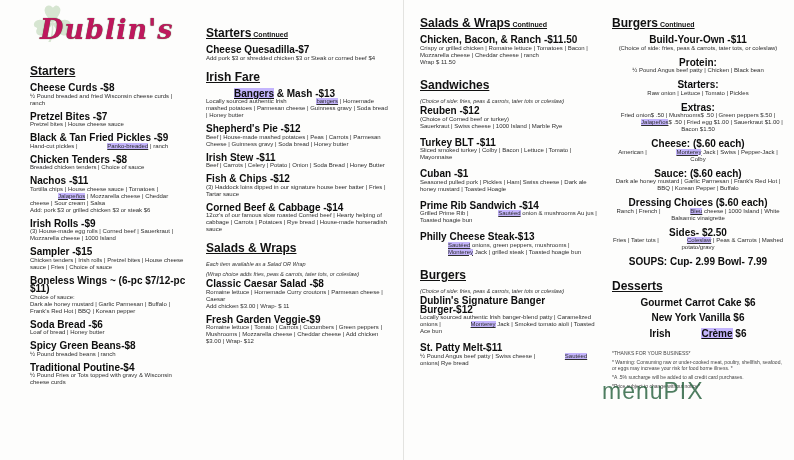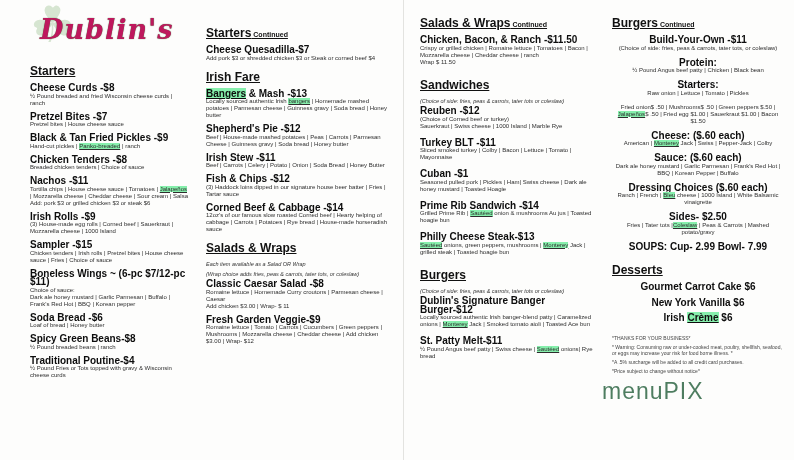--- a/index.html
+++ b/index.html
@@ -48,21 +48,21 @@
   .section-note {
     font-size: 5.5px; line-height: 6.5px; font-style: italic;
     color: #333; margin-bottom: 3px;
   }
   .menu-item { margin-bottom: 6px; }
   .col-3 .menu-item { margin-bottom: 9px; }
   .col-4 .menu-item { margin-bottom: 7px; text-align: center; }
   .col-3 .menu-section, .col-4 .menu-section { margin-bottom: 12px; }
   .item-name { font-size: 10px; font-weight: bold; line-height: 8.5px; color: #0d0d0d; }
   .item-line { font-size: 6px; line-height: 7px; color: #2e2e2e; }
-  .hl { background: #86efac; text-decoration: underline; }
+  .hl { background: #c4b5fd; text-decoration: underline; margin-left: 28px; }
   .footer-notes { margin-top: 4px; }
   .footer-line {
     font-size: 5px; line-height: 6px; color: #444; margin-bottom: 3px;
   }
 </style>
 </head>
 <body>
 
 <div class="page">
   <div class="page-divider"></div>
@@ -227,20 +227,21 @@
         </div>
         <div class="menu-item">
           <div class="item-name">Protein:</div>
           <div class="item-line">½ Pound Angus beef patty | Chicken | Black bean</div>
         </div>
         <div class="menu-item">
           <div class="item-name">Starters:</div>
           <div class="item-line">Raw onion | Lettuce | Tomato | Pickles</div>
         </div>
         <div class="menu-item">
+          <div class="item-name">Extras:</div>
           <div class="item-line">Fried onion$ .50 | Mushrooms$ .50 | Green peppers $.50 | <span class="hl">Jalapeños</span>$ .50 | Fried egg $1.00 | Sauerkraut $1.00 | Bacon $1.50</div>
         </div>
         <div class="menu-item">
           <div class="item-name">Cheese: ($.60 each)</div>
           <div class="item-line">American | <span class="hl">Monterey</span> Jack | Swiss | Pepper-Jack | Colby</div>
         </div>
         <div class="menu-item">
           <div class="item-name">Sauce: ($.60 each)</div>
           <div class="item-line">Dark ale honey mustard | Garlic Parmesan | Frank's Red Hot | BBQ | Korean Pepper | Buffalo</div>
         </div>

